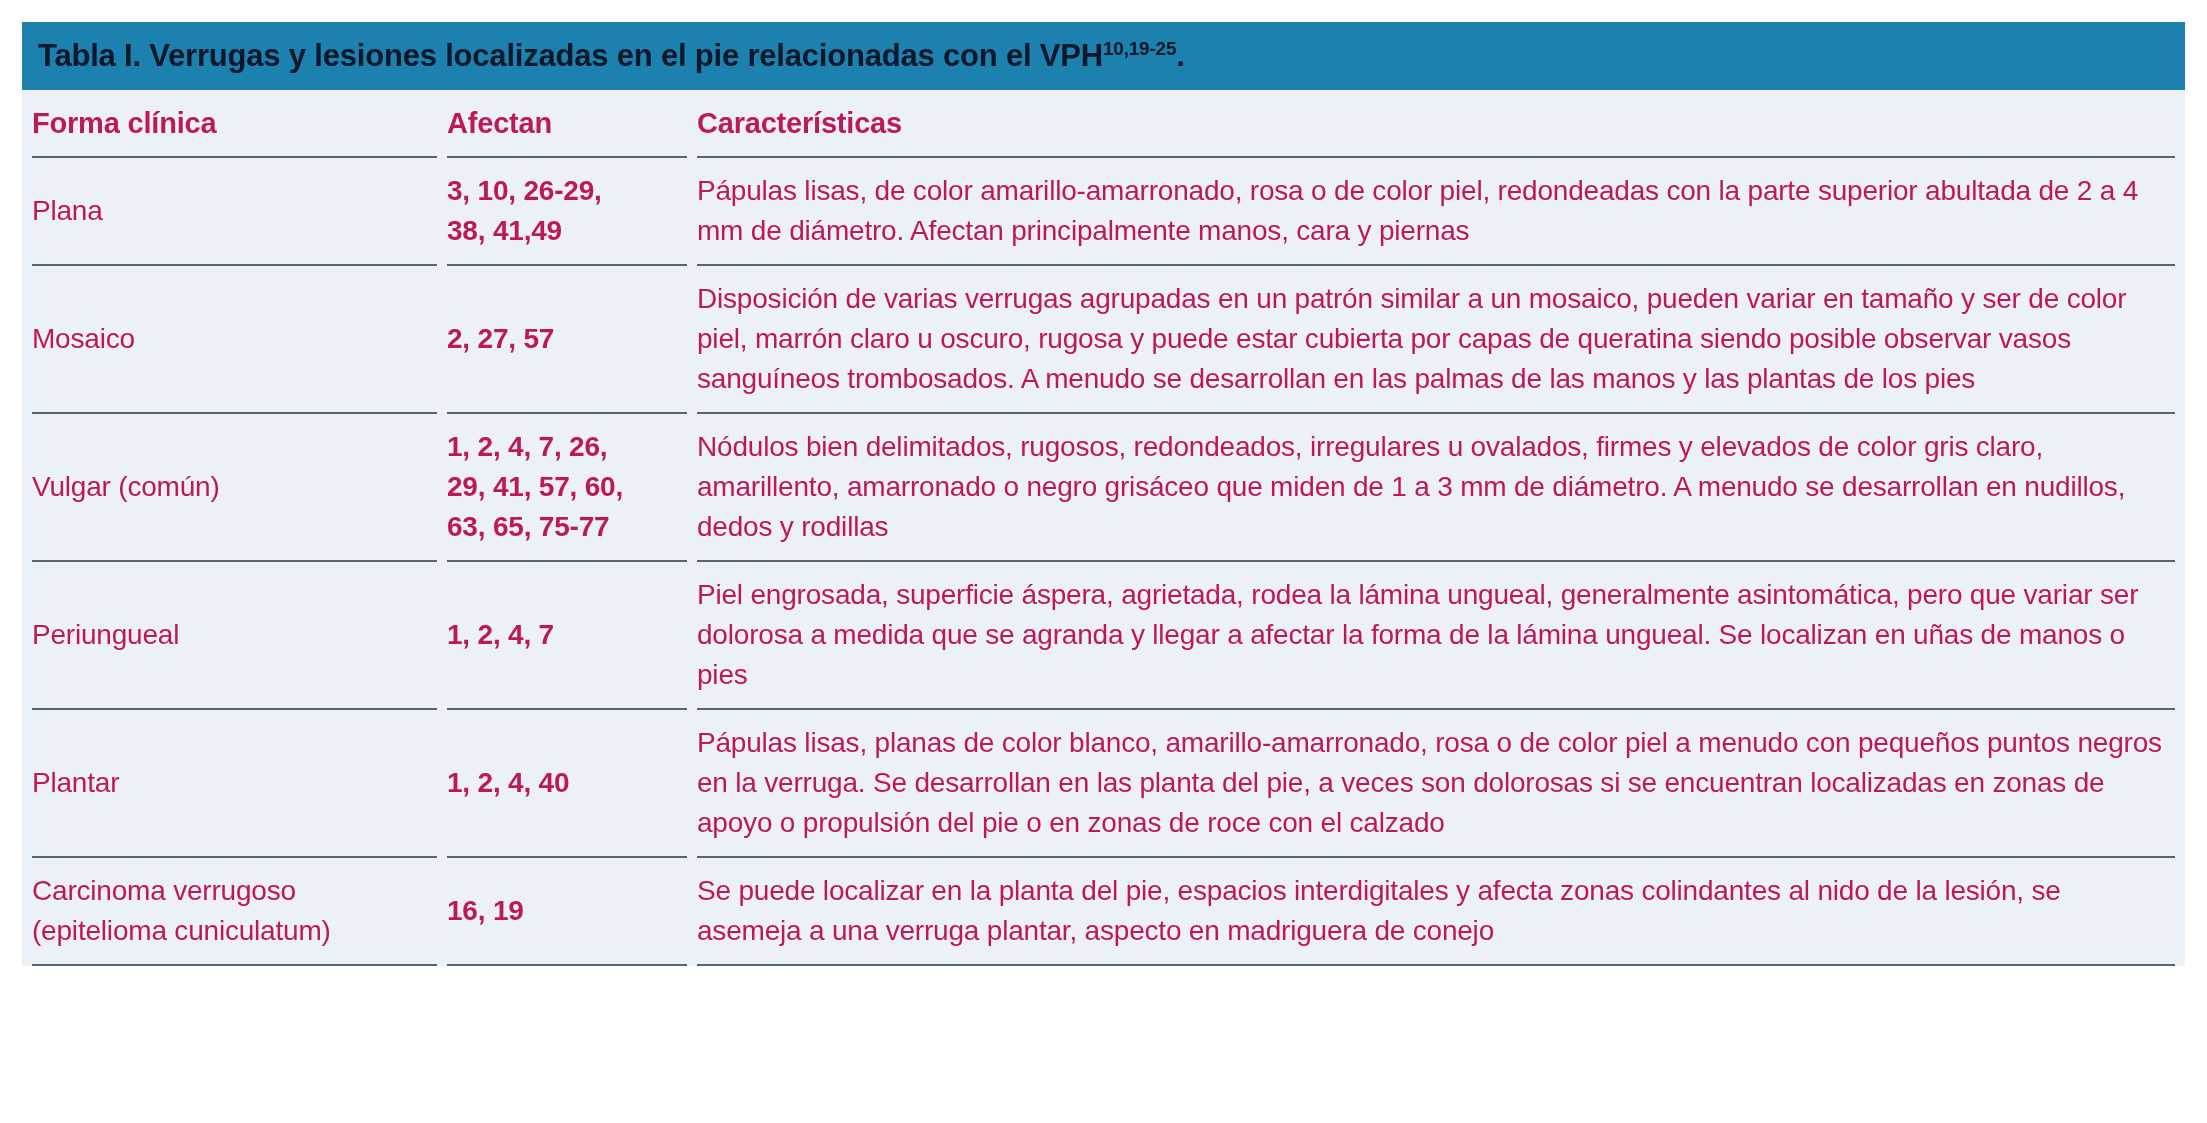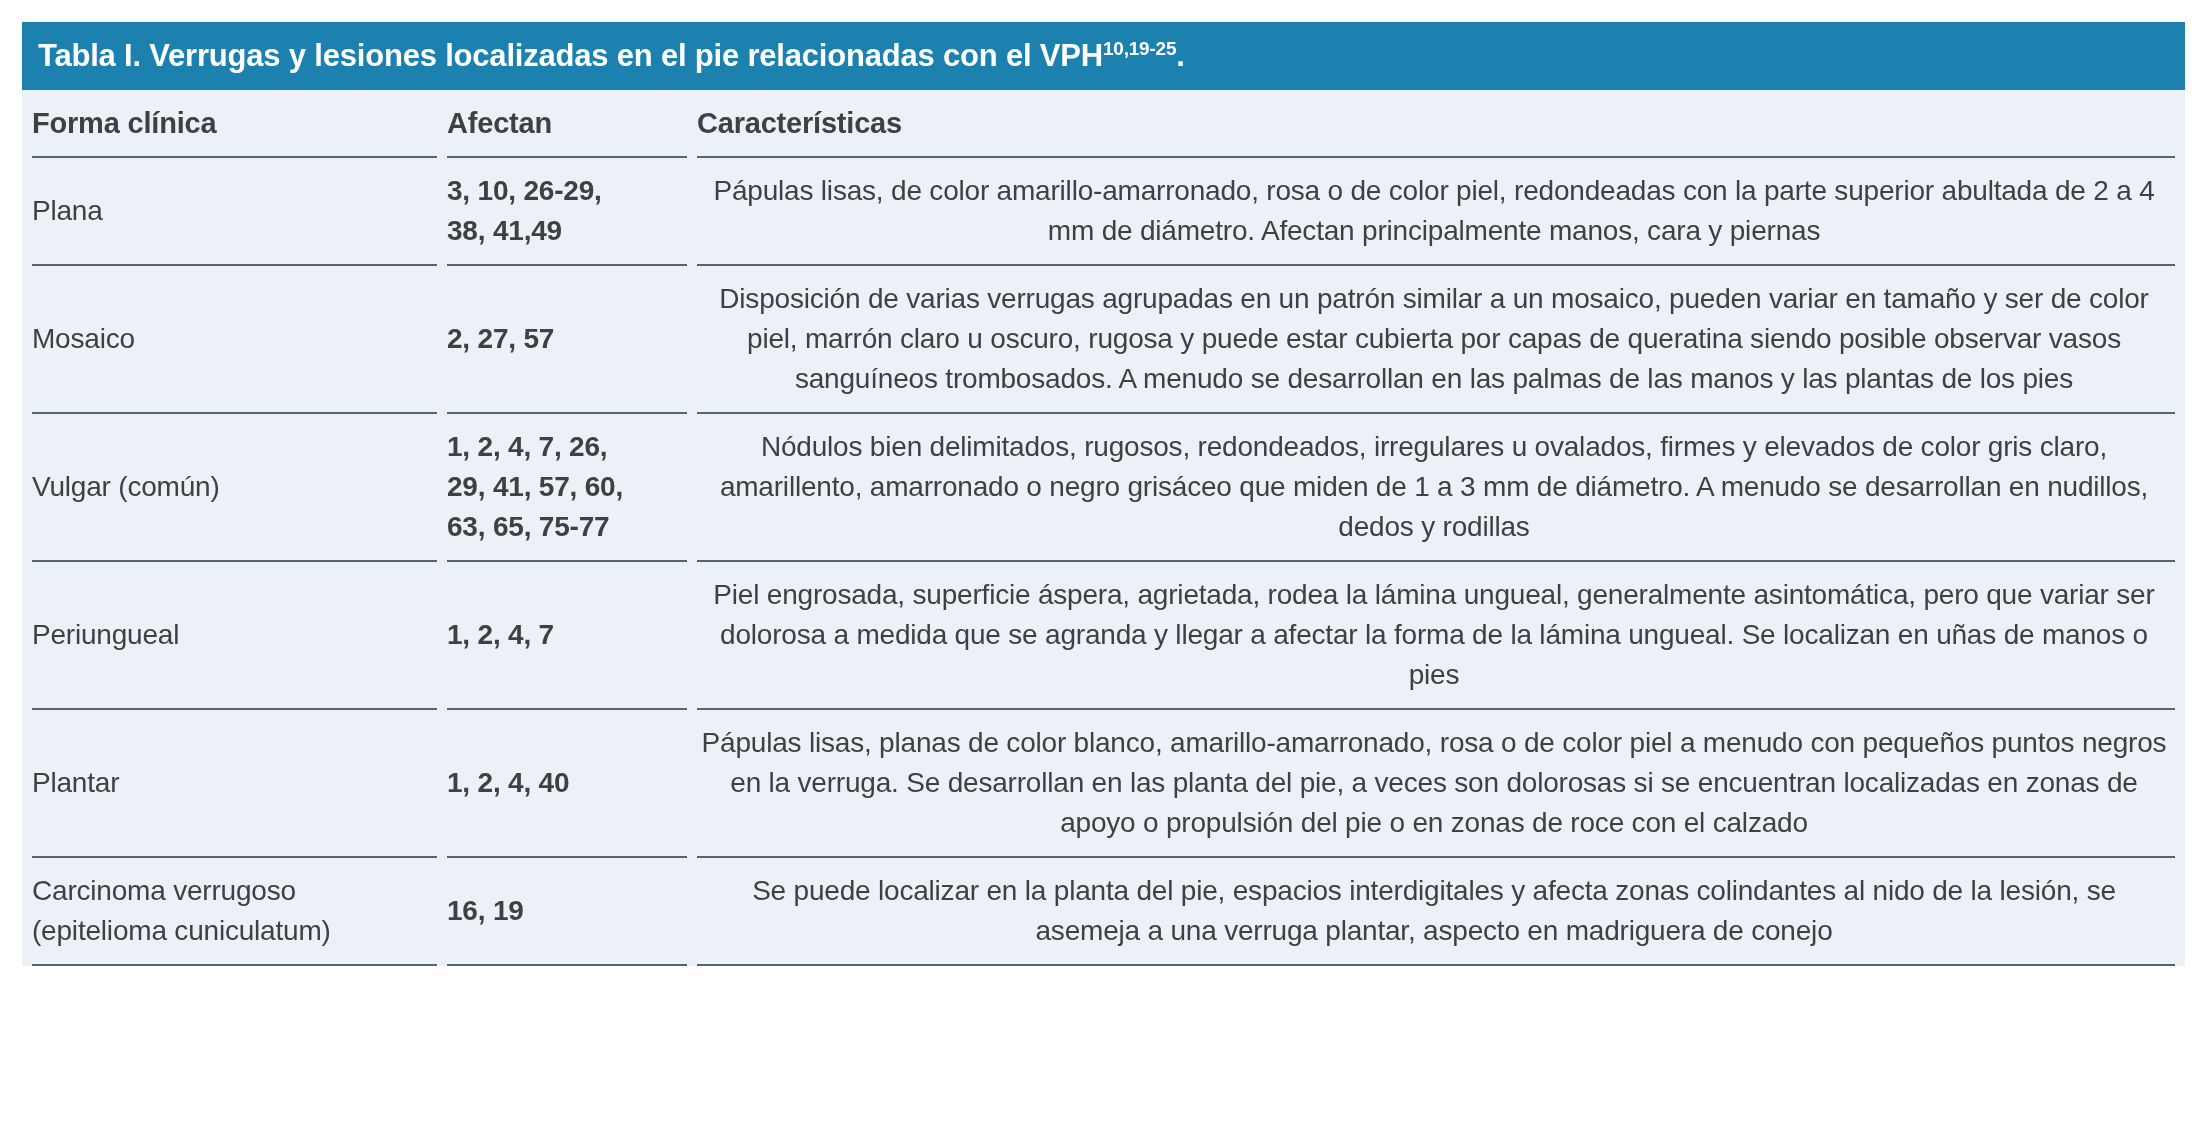--- a/index.html
+++ b/index.html
@@ -11,38 +11,38 @@
     font-family: "Liberation Sans", sans-serif;
   }
   .table-card {
     position: absolute;
     left: 22px;
     top: 22px;
     width: 2163px;
   }
   .title-bar {
     background: #1C81AE;
-    color: #ffffff;
+    color: #0f172a;
     font-size: 31px;
     font-weight: bold;
     padding: 15px 16px;
     line-height: 38px;
     letter-spacing: -0.2px;
   }
   .title-bar sup {
     font-size: 19px;
     line-height: 0;
     vertical-align: super;
   }
   table.hpv-table {
     width: 100%;
     border-collapse: separate;
     border-spacing: 10px 0;
     background: #ECF1F8;
-    color: #404040;
+    color: #be185d;
     font-size: 28px;
     table-layout: fixed;
   }
   col.c-forma   { width: 405px; }
   col.c-geno    { width: 240px; }
   col.c-caract  { width: auto;  }
   th {
     text-align: left;
     font-size: 29px;
     font-weight: bold;
@@ -53,21 +53,21 @@
     letter-spacing: -0.2px;
   }
   td {
     padding: 13px 0;
     line-height: 40px;
     vertical-align: middle;
     border-bottom: 2px solid #5A646C;
     letter-spacing: -0.2px;
   }
   td.col-genotipo { white-space: pre-line; font-weight: bold; }
-  td.col-caracteristicas { padding-right: 4px; text-align: center; }
+  td.col-caracteristicas { padding-right: 4px; }
 </style>
 </head>
 <body>
 
 <div class="table-card">
 
   <div class="title-bar">
     <span>Tabla I. Verrugas y lesiones localizadas en el pie relacionadas con el VPH</span><sup>10,19-25</sup><span>.</span>
   </div>
 

